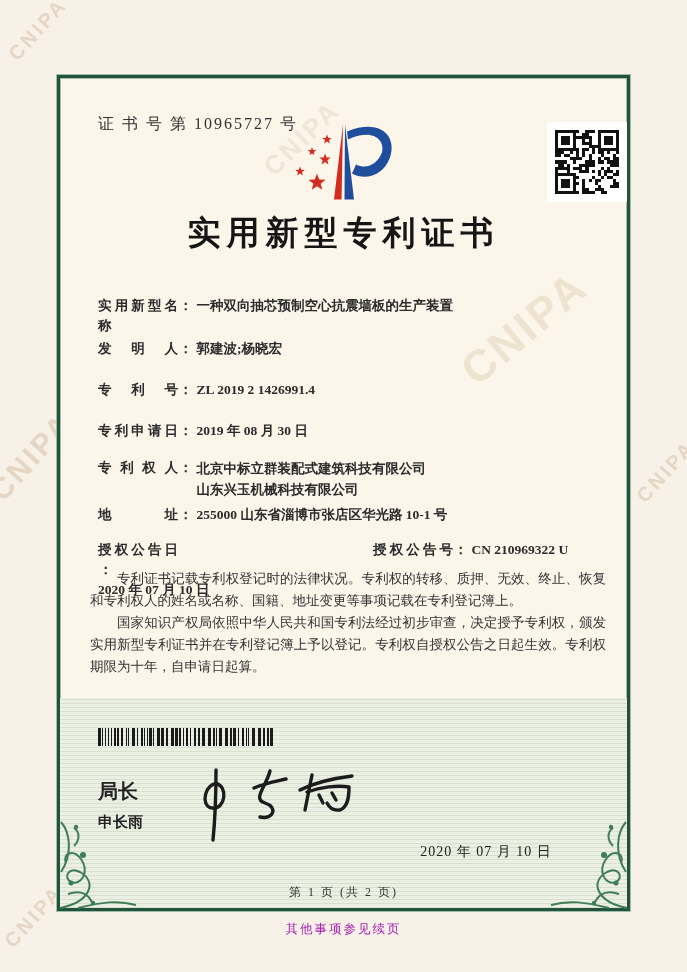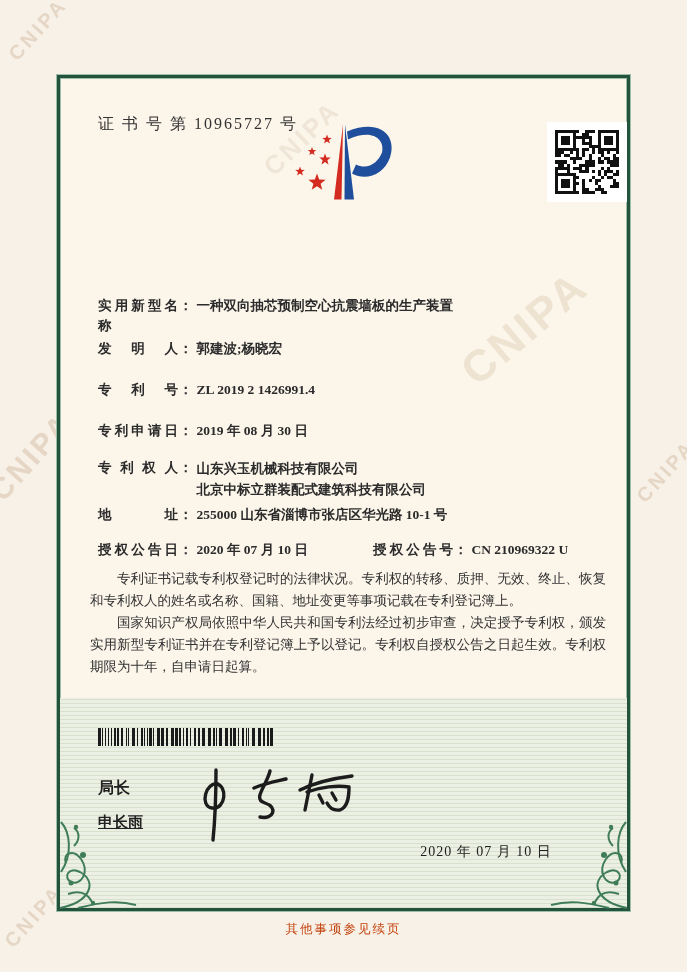--- a/index.html
+++ b/index.html
@@ -62,34 +62,34 @@
 
   
   .paras{position:absolute;left:30px;top:490px;width:516px;font-size:13.5px;
          line-height:22px;text-align:justify;color:#333;}
   .paras p{margin:0;text-indent:2em;}
 
   
   .barcode{position:absolute;left:38px;top:650px;width:178px;height:18px;}
 
   
-  .signer-title{position:absolute;left:38px;top:700px;font-size:16px;font-weight:700;
+  .signer-title{position:absolute;left:38px;top:700px;font-size:20px;font-weight:700;
                 font-family:"Liberation Sans",sans-serif;color:#222;}
   .signer-name{position:absolute;left:38px;top:735px;font-size:15px;font-weight:700;
-               font-family:"Liberation Sans",sans-serif;color:#222;text-decoration:underline;}
+               font-family:"Liberation Sans",sans-serif;color:#222;}
   .signature{position:absolute;left:128px;top:686px;width:185px;height:82px;}
 
   .issue-date{position:absolute;left:336px;top:765px;width:180px;text-align:center;
               font-size:14px;letter-spacing:1px;color:#222;}
 
   .page-info{position:absolute;left:0;right:0;top:806px;text-align:center;font-size:12px;
              letter-spacing:2px;color:#333;}
 
   .footer-note{position:absolute;left:0;right:0;top:921px;text-align:center;font-size:12.5px;
-               letter-spacing:2px;color:#c2410c;}
+               letter-spacing:2px;color:#a21caf;}
 
   
   .orn{position:absolute;bottom:-2px;width:80px;height:100px;}
   .orn-left{left:-2px;}
   .orn-right{right:-2px;transform:scaleX(-1);}
 </style>
 </head>
 <body>
 
 <div class="wm wm-a">CNIPA</div>
@@ -352,20 +352,21 @@
         <polygon points="28.0,35.5 29.1,38.5 32.3,38.6 29.8,40.6 30.6,43.6 28.0,41.9 25.4,43.6 26.2,40.6 23.7,38.6 26.9,38.5"></polygon>
         <polygon points="41.0,42.0 42.5,46.0 46.7,46.1 43.4,48.8 44.5,52.9 41.0,50.5 37.5,52.9 38.6,48.8 35.3,46.1 39.5,46.0"></polygon>
         <polygon points="16.0,55.0 17.2,58.3 20.8,58.5 18.0,60.6 18.9,64.0 16.0,62.1 13.1,64.0 14.0,60.6 11.2,58.5 14.8,58.3"></polygon>
         <polygon points="33.0,62.0 35.2,67.9 41.6,68.2 36.6,72.2 38.3,78.3 33.0,74.8 27.7,78.3 29.4,72.2 24.4,68.2 30.8,67.9"></polygon>
       </g>
     <path d="M59,13 L50,88 L57.5,88 Z" fill="#d42b20"></path>
     <path d="M61,13 L60.5,88 L70,88 Z" fill="#1f4e9c"></path>
     <path d="M63,20 C98,6 113,26 106,46 C100,63 82,70 68,62 L72,53 C84,59 94,51 98,41 C101,29 90,16 64,28 Z" fill="#1f4e9c"></path>
   </svg>
 
+  <div class="title">实用新型专利证书</div>
 
   <div class="row row-name">
     <span class="lbl">实用新型名称</span>
       <span class="colon">：</span>
     <span class="val">一种双向抽芯预制空心抗震墙板的生产装置</span>
   </div>
 
   <div class="row row-inventor">
     <span class="lbl">发明人</span>
       <span class="colon">：</span>
@@ -381,32 +382,32 @@
   <div class="row row-filing">
     <span class="lbl">专利申请日</span>
       <span class="colon">：</span>
     <span class="val">2019 年 08 月 30 日</span>
   </div>
 
   <div class="row row-patentee">
     <span class="lbl">专利权人</span>
       <span class="colon">：</span>
     <span class="val val2">
+      <div>北京中标立群装配式建筑科技有限公司</div>
       <div>山东兴玉机械科技有限公司</div>
-      <div>北京中标立群装配式建筑科技有限公司</div>
     </span>
   </div>
 
   <div class="row row-address">
     <span class="lbl">地址</span>
       <span class="colon">：</span>
     <span class="val">255000  山东省淄博市张店区华光路 10-1 号</span>
   </div>
 
-  <div class="row row-grant" style="width:510px;position:absolute;">
+  <div class="row row-grant" style="width:510px;position:absolute;flex-direction:column;">
     <span class="lbl">授权公告日</span>
       <span class="colon">：</span>
     <span class="val">2020 年 07 月 10 日</span>
     <span class="grant2">
       <span class="lbl">授权公告号</span>
         <span class="colon">：</span>
       <span class="val">CN 210969322 U</span>
     </span>
   </div>
 
@@ -475,20 +476,21 @@
       <path d="M112,26 C126,19 148,14 164,12"></path>
       <path d="M124,11 L117,46"></path>
       <path d="M119,28 C132,23 150,21 161,23 C161,33 160,43 152,46 C145,47 141,43 139,39"></path>
       <path d="M131,31 L135,39"></path>
       <path d="M144,29 L148,36"></path>
     </g>
   </svg>
 
   <div class="issue-date">2020 年 07 月 10 日</div>
 
+  <div class="page-info">第 1 页 (共 2 页)</div>
 
   <svg class="orn orn-left" viewBox="0 0 80 100">
     <g stroke="#3f7d58" fill="none" stroke-width="2">
       <path d="M2,98 C32,92 40,72 22,62 C10,56 5,68 13,72 C23,76 32,62 23,49 C15,38 4,44 8,53"></path>
       <path d="M3,62 C15,44 12,22 3,12"></path>
       <path d="M20,98 C44,92 60,90 78,95"></path>
       <path d="M10,84 C22,80 30,84 34,92"></path>
       <path d="M16,36 C22,30 22,22 16,18"></path>
     </g>
     <g fill="#3f7d58">

